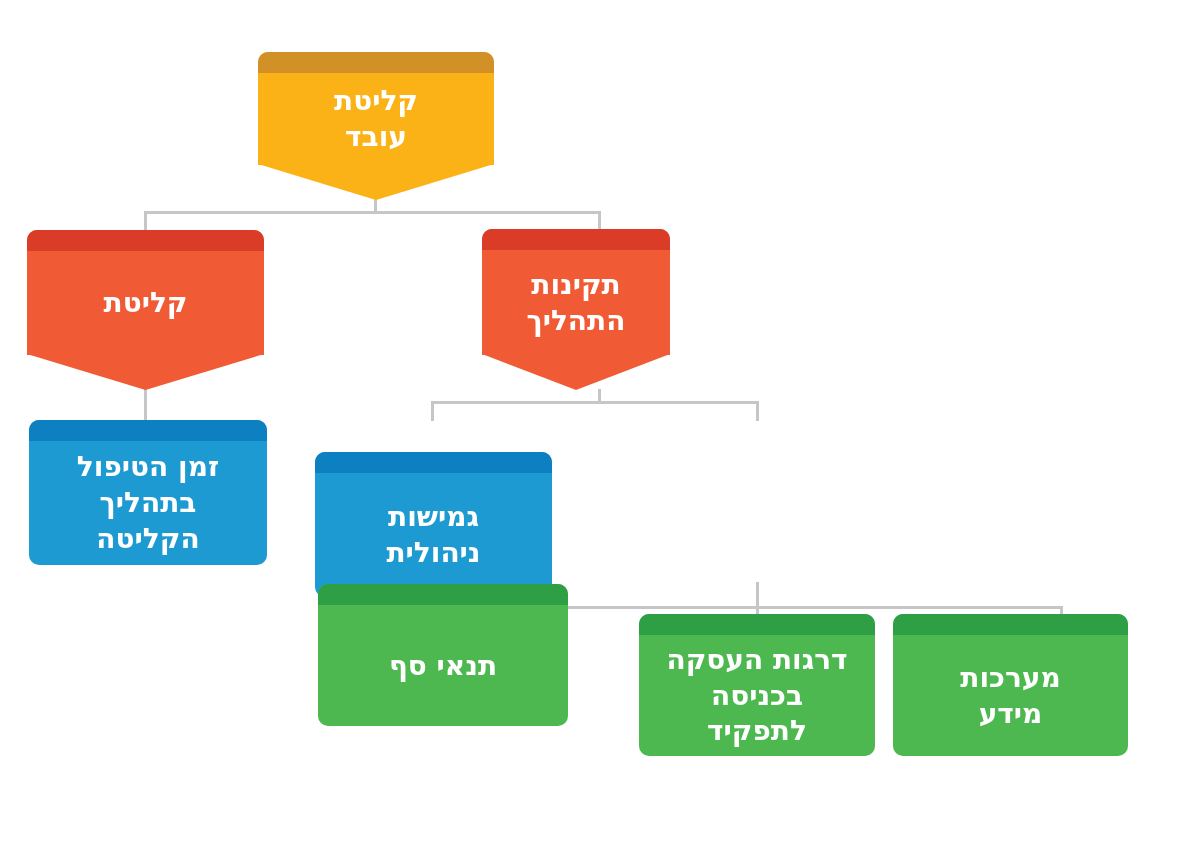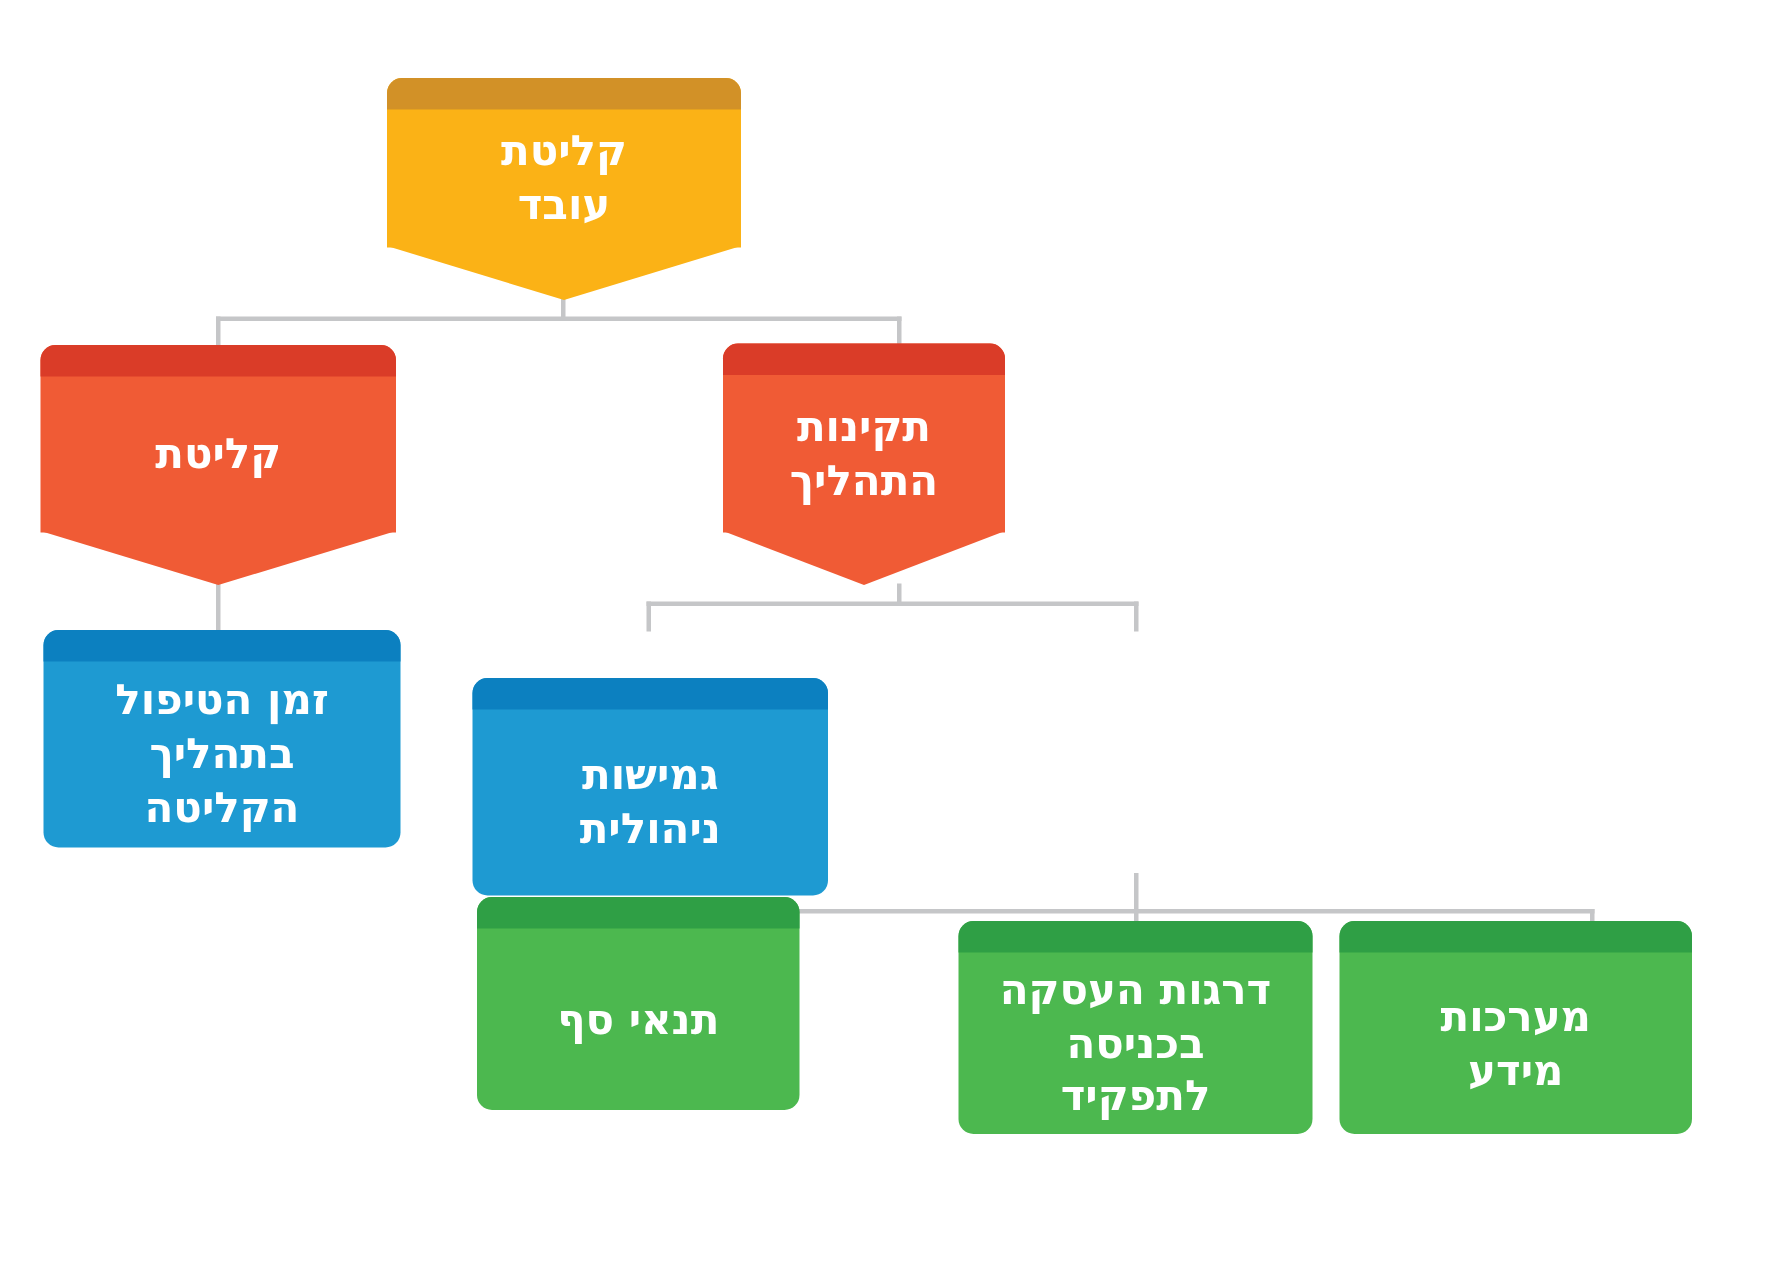--- a/index.html
+++ b/index.html
@@ -111,21 +111,21 @@
 
   <div class="node rect" style="left: 315px; top: 420px; width: 237px; margin-top: 32px; --body: #1E9AD2; --band: #0C80C0;">
     <div class="body" style="height:145px;">
       <div class="band"></div>
       <div class="label">גמישות
 ניהולית</div>
     </div>
   </div>
 
 
-  <div class="node rect" style="left: 318px; top: 598px; width: 215px; --body: #4CB84F; --band: #2F9F45;">
+  <div class="node rect" style="left: 318px; top: 584px; width: 250px; --body: #4CB84F; --band: #2F9F45;">
     <div class="body" style="height:142px;">
       <div class="band"></div>
       <div class="label">תנאי סף</div>
     </div>
   </div>
 
   <div class="node rect" style="left: 639px; top: 614px; width: 236px; border-radius: 22px; --body: #4CB84F; --band: #2F9F45;">
     <div class="body" style="height:142px;">
       <div class="band"></div>
       <div class="label">דרגות העסקה

